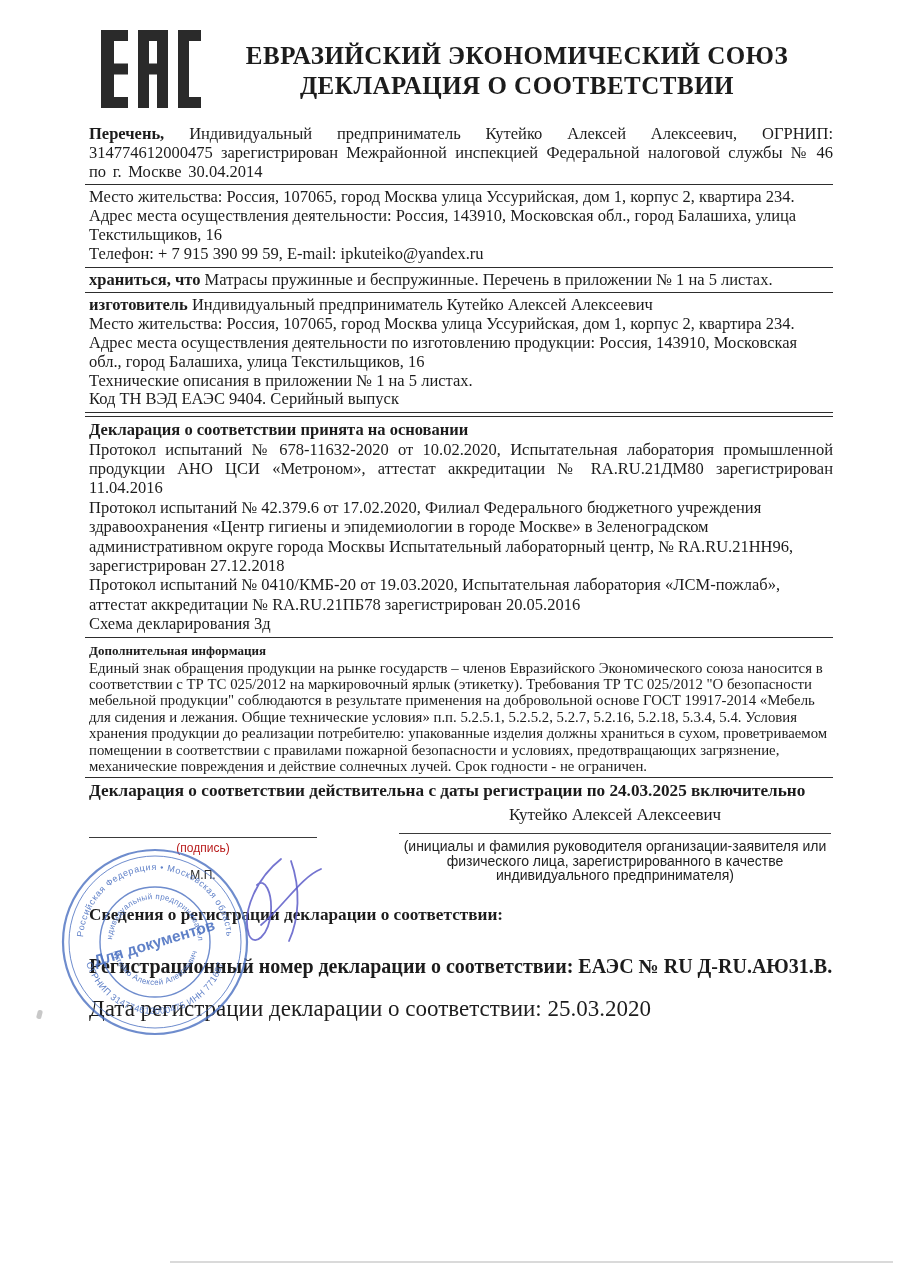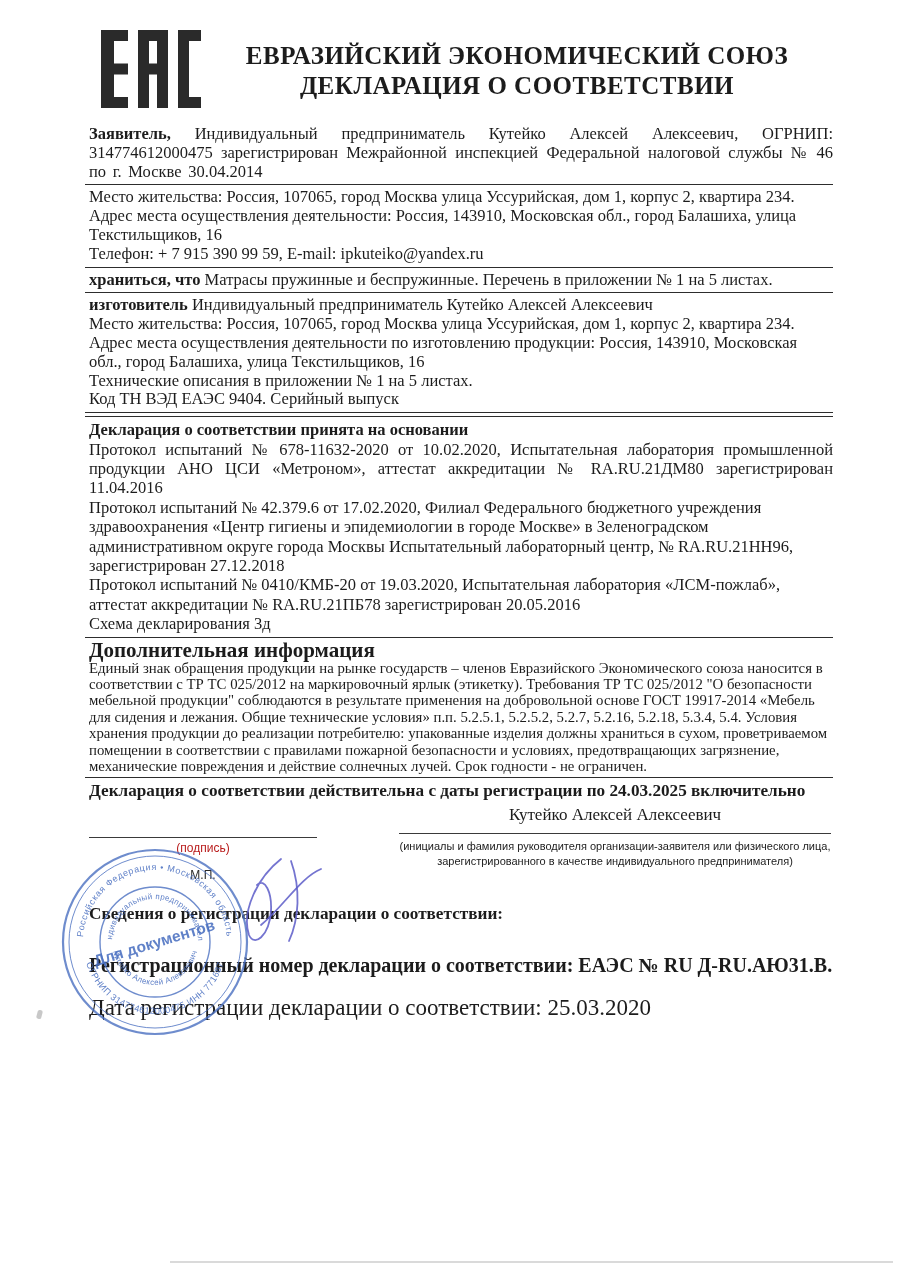--- a/index.html
+++ b/index.html
@@ -15,31 +15,31 @@
   .masthead-titles{flex:1;text-align:center;font-weight:bold;font-size:25px;line-height:30px;padding-top:12px;letter-spacing:.5px;}
   
   .rule{border-top:1.6px solid #2d2d2d;height:0;margin:3px 0 3px;}
   
   .para{font-size:16.5px;line-height:18.8px;padding-left:4px;margin:0;}
   .justify{text-align:justify;word-spacing:2.5px;}
   .b{font-weight:bold;}
   .sec{margin:0;}
   .basis .para{line-height:19.4px;}
   .addl-text{font-size:14.8px;line-height:16.4px;padding-left:4px;margin:0;text-align:left;}
-  .addl-head{font-size:21px;line-height:19px;font-weight:bold;padding-left:4px;margin:0;}
+  .addl-head{font-size:13px;line-height:19px;font-weight:bold;padding-left:4px;margin:0;}
   .validity{font-size:17.2px;line-height:20px;font-weight:bold;padding-left:4px;margin:2px 0 0;}
   
   .sig-row{display:flex;margin-top:4px;position:relative;}
   .sig-left{width:228px;margin-left:4px;}
   .sig-line{height:32px;border-bottom:1.4px solid #3a3a3a;}
   .sig-caption{font-family:"Liberation Sans","DejaVu Sans",sans-serif;font-size:12px;color:#b91c1c;text-align:center;padding-top:3px;}
   .sig-mp{font-family:"Liberation Sans","DejaVu Sans",sans-serif;font-size:12px;color:#2a2a2a;text-align:center;margin-top:13px;}
   .sig-right{width:432px;margin-left:82px;}
   .sig-name{font-size:17px;text-align:center;padding-bottom:8px;border-bottom:1.4px solid #3a3a3a;}
-  .sig-caption2{font-family:"Liberation Sans","DejaVu Sans",sans-serif;font-size:11px;line-height:14.5px;color:#222;text-align:center;padding-top:5px;}
+  .sig-caption2{font-family:"Liberation Sans","DejaVu Sans",sans-serif;font-size:14px;line-height:14.5px;color:#222;text-align:center;padding-top:5px;}
   
   .reg-head{font-size:17.2px;font-weight:bold;padding-left:4px;margin:22px 0 0;}
   .reg-num{font-size:20px;font-weight:bold;padding-left:4px;margin:30px 0 0;}
   .reg-date{font-size:23px;font-weight:normal;padding-left:4px;margin:18px 0 0;}
   
   .stamp-svg{position:absolute;left:-34px;top:816px;pointer-events:none;}
   .sign-svg{position:absolute;left:118px;top:820px;pointer-events:none;}
   .scan-line-bottom{position:absolute;left:170px;top:1261px;width:723px;height:2px;background:#c6c6c6;opacity:.65;}
   .scan-speck{position:absolute;left:37px;top:1010px;width:5px;height:9px;background:#9a9a9a;opacity:.55;border-radius:2px;transform:rotate(14deg);}
 </style>
@@ -63,21 +63,21 @@
         <rect x="77" y="0" width="23" height="11"></rect>
         <rect x="77" y="67" width="23" height="11"></rect>
       </g>
     </svg>
     <div class="masthead-titles">
       <div>ЕВРАЗИЙСКИЙ ЭКОНОМИЧЕСКИЙ СОЮЗ</div>
       <div>ДЕКЛАРАЦИЯ О СООТВЕТСТВИИ</div>
     </div>
   </div>
 
-  <p class="para justify sec"><span class="b">Заявитель,</span> <span>Индивидуальный предприниматель Кутейко Алексей Алексеевич,  ОГРНИП: 314774612000475 зарегистрирован Межрайонной инспекцией Федеральной налоговой службы № 46 по г. Москве 30.04.2014</span></p>
+  <p class="para justify sec"><span class="b">Перечень,</span> <span>Индивидуальный предприниматель Кутейко Алексей Алексеевич,  ОГРНИП: 314774612000475 зарегистрирован Межрайонной инспекцией Федеральной налоговой службы № 46 по г. Москве 30.04.2014</span></p>
   <div class="rule"></div>
 
   <div class="sec">
     <p class="para">Место жительства: Россия, 107065, город Москва улица Уссурийская, дом 1, корпус 2, квартира 234.</p>
     <p class="para">Адрес места осуществления деятельности: Россия, 143910, Московская обл., город  Балашиха, улица Текстильщиков, 16</p>
     <p class="para">Телефон: + 7 915 390 99 59, E-mail: ipkuteiko@yandex.ru</p>
   </div>
   <div class="rule"></div>
 
   <p class="para sec"><span class="b">храниться, что</span> <span>Матрасы пружинные и беспружинные. Перечень в приложении № 1 на 5 листах.</span></p>

